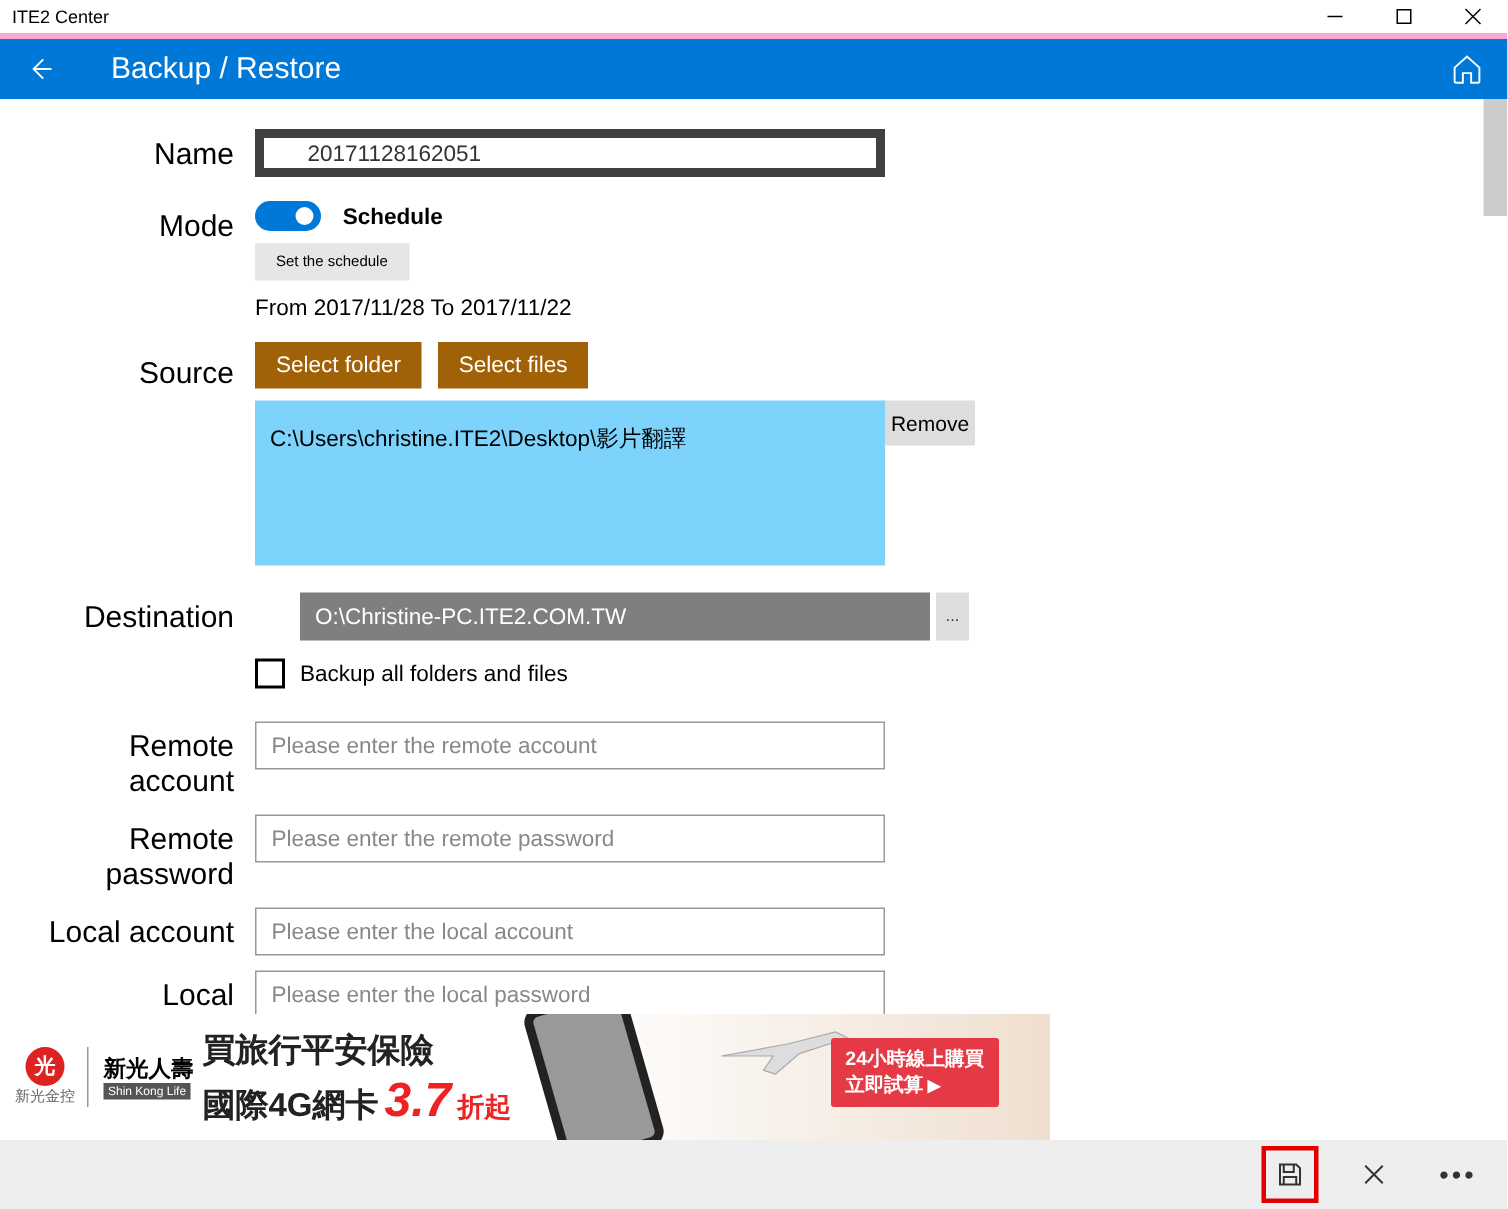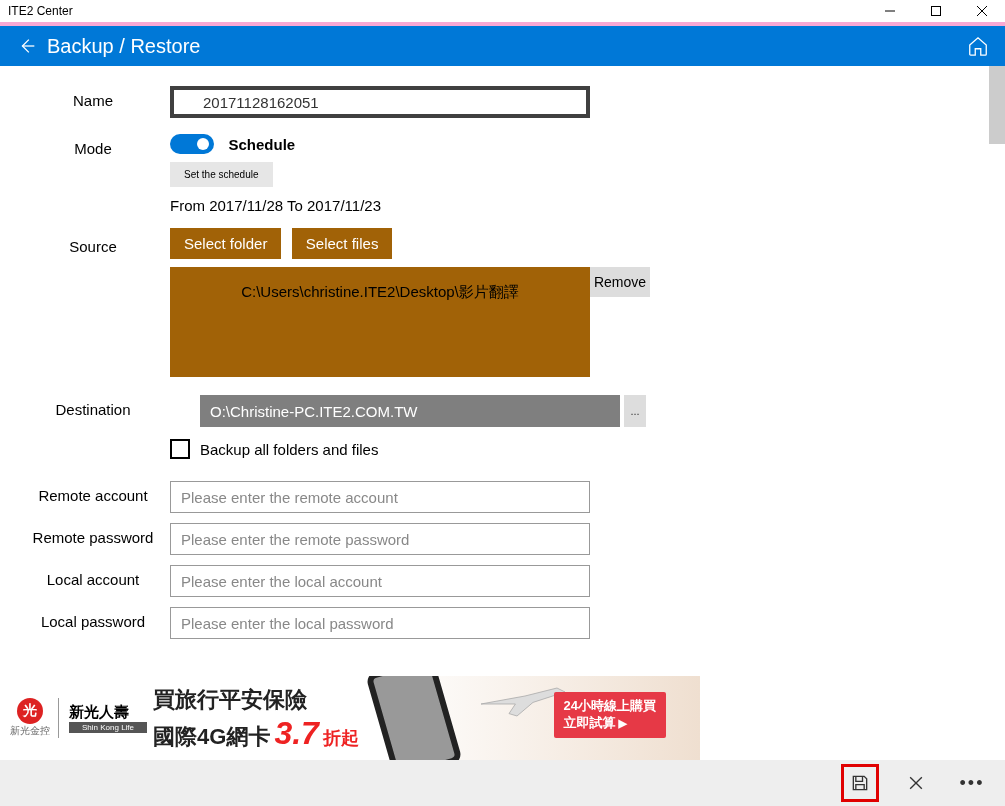--- a/index.html
+++ b/index.html
@@ -5,49 +5,49 @@
   * { box-sizing: border-box; margin: 0; padding: 0; font-family: "Segoe UI", Arial, sans-serif; }
   html, body { width: 1005px; height: 806px; overflow: hidden; background: #fff; }
 
   .titlebar { height: 26px; display: flex; align-items: center; justify-content: space-between; background: #fff; border-bottom: 4px solid #f9a8d4; }
   .titlebar .title { font-size: 12px; padding-left: 8px; color: #000; }
   .titlebar .win-controls { display: flex; }
   .titlebar .win-controls div { width: 46px; height: 26px; display: flex; align-items: center; justify-content: center; font-size: 12px; }
   .win-controls svg { width: 12px; height: 12px; }
 
   .header { height: 40px; background: #0078d7; color: #fff; display: flex; align-items: center; justify-content: space-between; padding: 0 16px; }
-  .header .left { display: flex; align-items: center; gap: 9px; }
+  .header .left { display: flex; align-items: center; gap: 36px; }
   .header .back-icon { width: 22px; height: 22px; display: flex; align-items: center; justify-content: center; }
   .header .page-title { font-size: 20px; font-weight: 300; }
   .header .home-icon { width: 22px; height: 22px; }
 
   .content-area { position: relative; height: calc(806px - 26px - 40px - 46px); overflow: hidden; }
   .scroll-body { padding: 20px 30px 0 30px; }
   .scrollbar-track { position: absolute; top: 0; right: 0; width: 16px; height: 100%; background: #fff; }
   .scrollbar-thumb { position: absolute; top: 0; left: 0; width: 16px; height: 78px; background: #ccc; }
 
   .form-row { display: flex; align-items: flex-start; margin-bottom: 8px; }
-  .form-label { width: 140px; text-align: center; padding-right: 14px; padding-top: 6px; font-size: 15px; color: #000; flex-shrink: 0; }
+  .form-label { width: 140px; text-align: right; padding-right: 14px; padding-top: 6px; font-size: 20px; color: #000; flex-shrink: 0; }
   .form-value { flex: 0 0 430px; }
 
   input[type=text], .dest-box { width: 420px; height: 32px; border: 1px solid #999; padding: 0 10px; font-size: 15px; color: #333; background: #fff; }
-  input.name-input { border: 4px solid #404040; padding-left: 29px; }
+  input.name-input { border: 6px solid #404040; padding-left: 29px; }
   input::placeholder { color: #888; }
 
   .toggle { width: 44px; height: 20px; border-radius: 10px; background: #0078d7; position: relative; display: inline-block; vertical-align: middle; }
   .toggle .knob { width: 12px; height: 12px; border-radius: 50%; background: #fff; position: absolute; top: 4px; right: 5px; }
   .mode-label { display: inline-block; margin-left: 10px; font-weight: 700; font-size: 15px; vertical-align: middle; }
 
   .btn-grey { display: inline-block; background: #e6e6e6; border: none; padding: 7px 14px; font-size: 10px; color: #000; margin-top: 8px; }
   .sched-info { font-size: 15px; margin-top: 10px; }
   .sched-info2 { font-size: 15px; margin-top: 8px; }
 
   .btn-blue { background: #a16207; color: #fff; border: none; padding: 7px 14px; font-size: 15px; margin-right: 6px; }
 
-  .source-list { width: 420px; height: 110px; background: #a16207; margin-top: 8px; padding: 16px 10px; font-size: 15px; color: #000; display: inline-block; vertical-align: top; text-align: center; }
+  .source-list { width: 420px; height: 110px; background: #7dd3fc; margin-top: 8px; padding: 16px 10px; font-size: 15px; color: #000; display: inline-block; vertical-align: top; }
   .remove-btn { display: inline-block; width: 60px; height: 30px; background: #ddd; text-align: center; line-height: 30px; font-size: 14px; vertical-align: top; margin-top: 8px; margin-left: 0; }
 
   .dest-wrap { display: flex; gap: 4px; }
   .dest-box { background: #7f7f7f; color: #fff; border: none; display: flex; align-items: center; margin-left: 30px; }
   .dest-more { width: 22px; height: 32px; background: #ddd; display: flex; align-items: center; justify-content: center; font-size: 11px; color: #333; }
 
   .chk-row { display: flex; align-items: center; gap: 10px; margin: 12px 0 14px 0; }
   .chk { width: 20px; height: 20px; border: 2px solid #000; }
   .chk-label { font-size: 15px; }
 
@@ -123,21 +123,21 @@
       </div>
     </div>
 
     <div class="form-row" style="margin-top:16px;">
       <div class="form-label">Mode</div>
       <div class="form-value">
         <span class="toggle"><span class="knob"></span></span>
         <span class="mode-label">Schedule</span>
         <br>
         <button class="btn-grey">Set the schedule</button>
-        <div class="sched-info">From  2017/11/28  To  2017/11/23</div>
+        <div class="sched-info">From  2017/11/28  To  2017/11/22</div>
       </div>
     </div>
 
     <div class="form-row" style="margin-top:14px;">
       <div class="form-label" style="padding-top:10px;">Source</div>
       <div class="form-value" style="flex:0 0 500px;">
         <button class="btn-blue">Select folder</button>
         <button class="btn-blue">Select files</button>
         <br>
         <div class="source-list">
@@ -192,21 +192,21 @@
 
   </div>
 
   <div class="ad-banner">
     <div class="ad-logo">
       <div class="circle">光</div>
       <div style="font-size:10px;color:#666;">新光金控</div>
     </div>
     <div style="display:flex;flex-direction:column;margin-right:6px;">
       <span style="font-size:15px;font-weight:700;">新光人壽</span>
-      <span class="brand-en" style="font-size:8px;background:#555;color:#fff;padding:1px 13px;width:fit-content;">Shin Kong Life</span>
+      <span class="brand-en" style="font-size:8px;background:#555;color:#fff;padding:1px 3px;width:fit-content;">Shin Kong Life</span>
     </div>
     <div class="ad-text">
       <div class="ad-line1">買旅行平安保險</div>
       <div class="ad-line2">
         <span>國際4G網卡</span>
         <span class="ad-big">3.7</span>
         <span class="ad-small">折起</span>
       </div>
     </div>
     <div class="ad-phone"></div>

